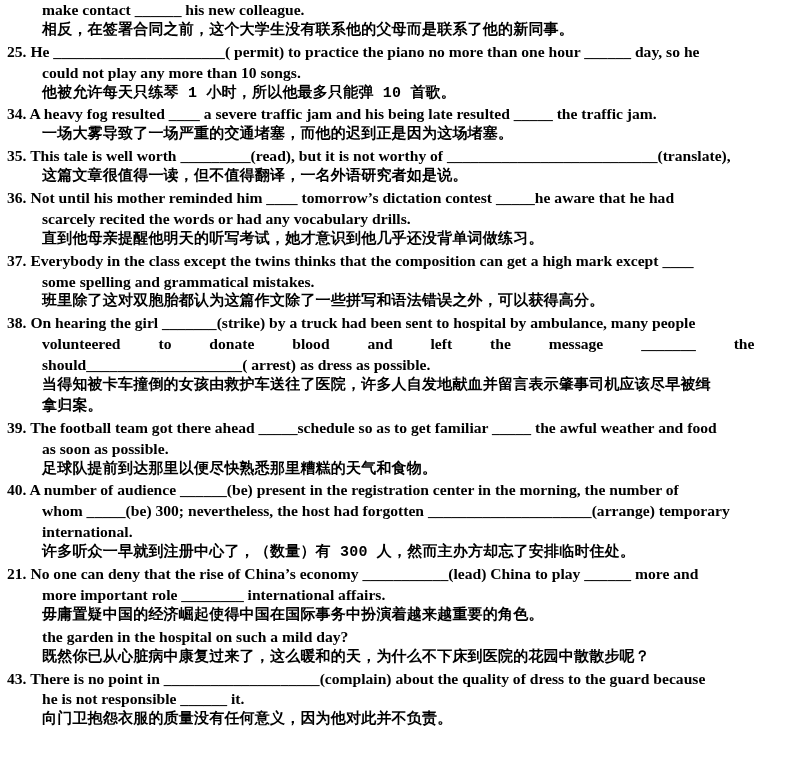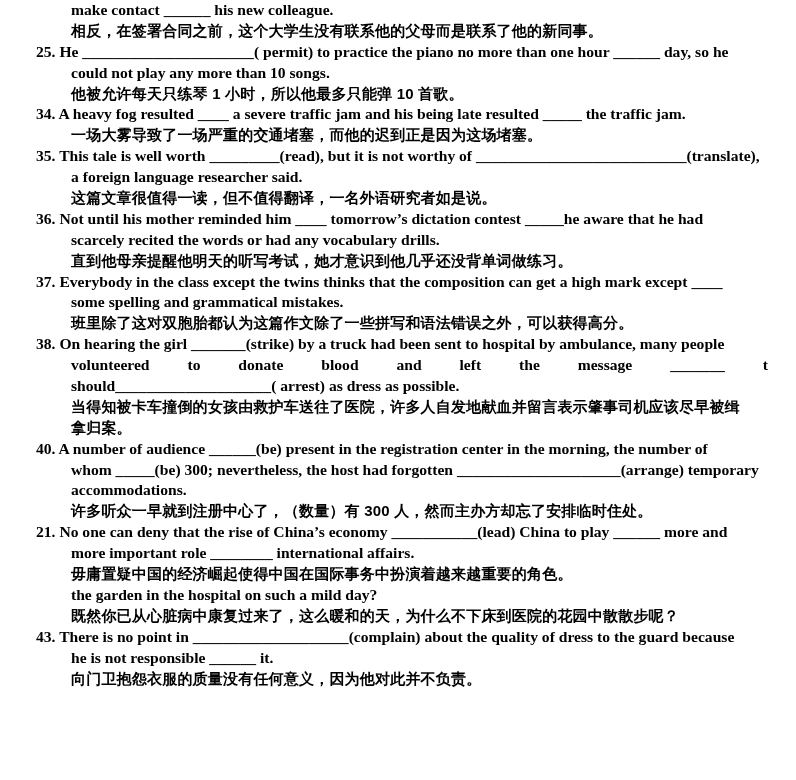--- a/index.html
+++ b/index.html
@@ -2,24 +2,24 @@
 <html><head>
 <meta charset="utf-8">
 <style>
   html, body { margin: 0; padding: 0; background: #ffffff; }
   body {
     width: 796px; height: 780px; overflow: hidden;
     font-family: "Liberation Serif", "DejaVu Serif", serif;
     font-weight: bold; color: #000;
     font-size: 15.6px;
   }
-  .page { position: relative; padding: 0 28px 0 7px; margin-left: 29px; }
+  .page { position: relative; padding: 0 28px 0 7px; }
   .line { height: 20.9px; line-height: 20.9px; white-space: nowrap; overflow: hidden; }
   .indent { padding-left: 35px; }
-  .cn { font-family: Liberation Sans, sans-serif; font-size: 15px; font-weight: bold; letter-spacing: 0.2px; }
+  .cn { font-family: Liberation Mono, monospace; font-size: 15px; font-weight: bold; letter-spacing: 0.2px; }
 </style>
 </head>
 <body>
 
 <div class="page">
 
   <div>
     <div class="line indent">make contact ______ his new colleague.</div>
     <div class="line indent cn">相反，在签署合同之前，这个大学生没有联系他的父母而是联系了他的新同事。</div>
   </div>
@@ -30,21 +30,20 @@
     <div class="line indent cn">他被允许每天只练琴 1 小时，所以他最多只能弹 10 首歌。</div>
   </div>
 
   <div>
     <div class="line"><span>34.</span> <span>A heavy fog resulted ____ a severe traffic jam and his being late resulted _____ the traffic jam.</span></div>
     <div class="line indent cn">一场大雾导致了一场严重的交通堵塞，而他的迟到正是因为这场堵塞。</div>
   </div>
 
   <div>
     <div class="line"><span>35.</span> <span>This tale is well worth _________(read), but it is not worthy of ___________________________(translate),</span></div>
-    <div class="line indent">a foreign language researcher said.</div>
     <div class="line indent cn">这篇文章很值得一读，但不值得翻译，一名外语研究者如是说。</div>
   </div>
 
   <div>
     <div class="line"><span>36.</span> <span>Not until his mother reminded him ____ tomorrow’s dictation contest _____he aware that he had</span></div>
     <div class="line indent">scarcely recited the words or had any vocabulary drills.</div>
     <div class="line indent cn">直到他母亲提醒他明天的听写考试，她才意识到他几乎还没背单词做练习。</div>
   </div>
 
   <div>
@@ -54,25 +53,30 @@
   </div>
 
   <div>
     <div class="line"><span>38.</span> <span>On hearing the girl _______(strike) by a truck had been sent to hospital by ambulance, many people</span></div>
     <div class="line indent" style="word-spacing: 34px;">volunteered to donate blood and left the message _______ the driver</div>
     <div class="line indent">should____________________( arrest) as dress as possible.</div>
     <div class="line indent cn">当得知被卡车撞倒的女孩由救护车送往了医院，许多人自发地献血并留言表示肇事司机应该尽早被缉</div>
     <div class="line indent cn">拿归案。</div>
   </div>
 
+  <div>
+    <div class="line"><span>39.</span> <span>The football team got there ahead _____schedule so as to get familiar _____ the awful weather and food</span></div>
+    <div class="line indent">as soon as possible.</div>
+    <div class="line indent cn">足球队提前到达那里以便尽快熟悉那里糟糕的天气和食物。</div>
+  </div>
 
   <div>
     <div class="line"><span>40.</span> <span>A number of audience ______(be) present in the registration center in the morning, the number of</span></div>
     <div class="line indent">whom _____(be) 300; nevertheless, the host had forgotten _____________________(arrange) temporary</div>
-    <div class="line indent">accommodations.</div>
+    <div class="line indent">international.</div>
     <div class="line indent cn">许多听众一早就到注册中心了，（数量）有 300 人，然而主办方却忘了安排临时住处。</div>
   </div>
 
   <div>
     <div class="line"><span>21.</span> <span>No one can deny that the rise of China’s economy ___________(lead) China to play ______ more and</span></div>
     <div class="line indent">more important role ________ international affairs.</div>
     <div class="line indent cn">毋庸置疑中国的经济崛起使得中国在国际事务中扮演着越来越重要的角色。</div>
   </div>
 
   <div>

